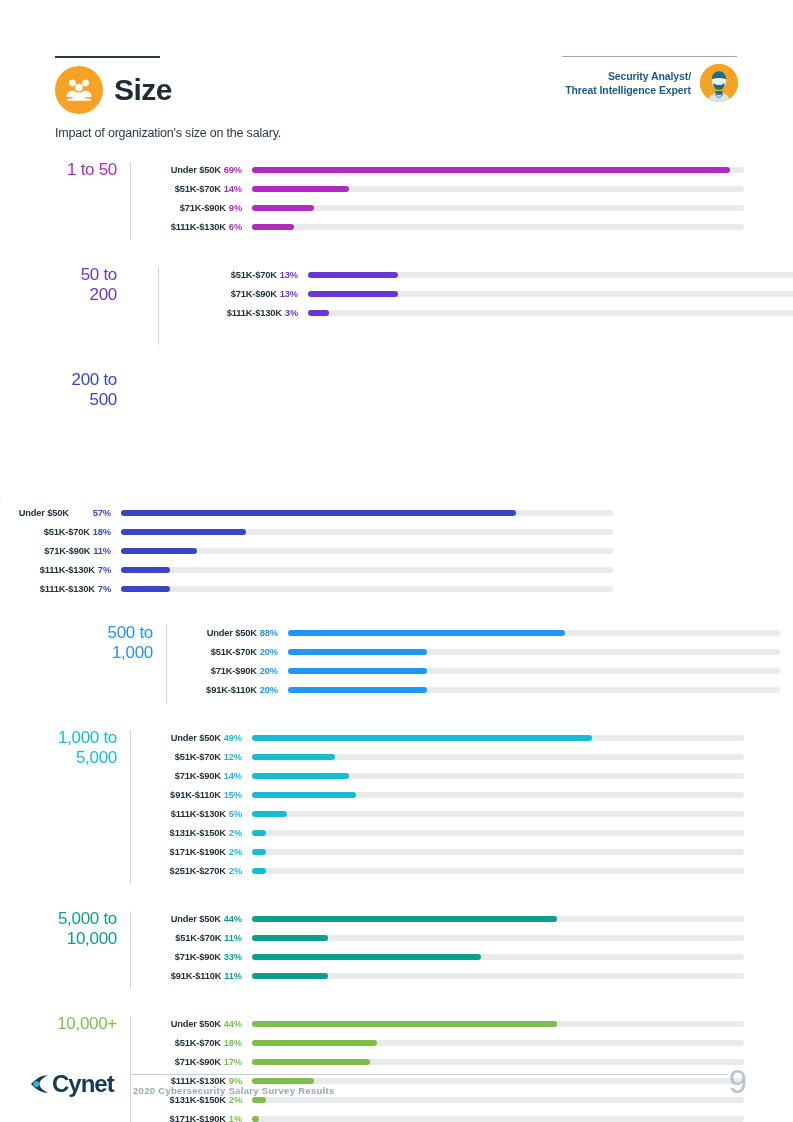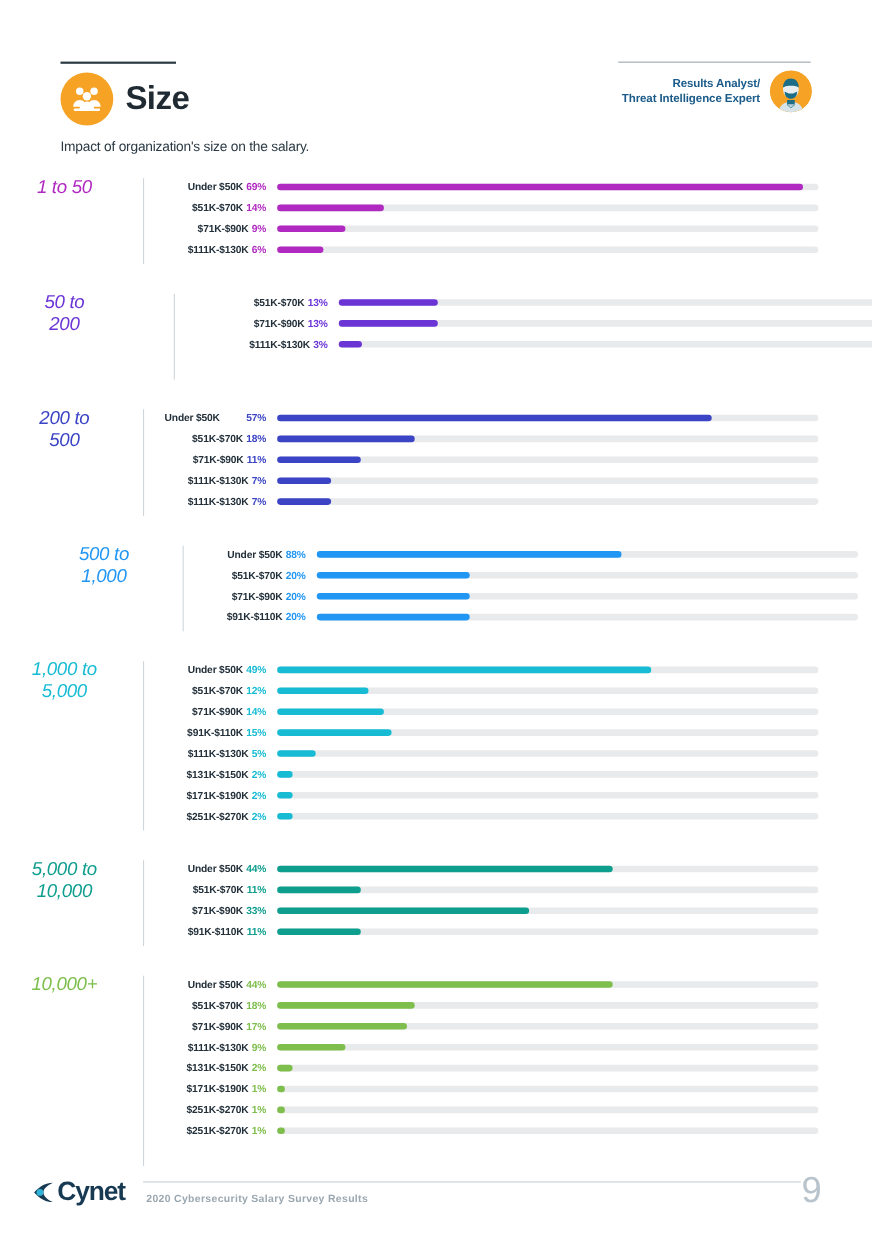--- a/index.html
+++ b/index.html
@@ -48,22 +48,22 @@
   .persona-avatar {
     width: 38px; height: 38px; border-radius: 50%;
     background: #F5A225; overflow: hidden; flex: 0 0 auto;
   }
 
   
   .chart { position: absolute; left: 0; top: 160px; width: 793px; }
   .grp { position: relative; display: flex; }
   .grp-label-col {
     width: 130px; flex: 0 0 130px;
-    text-align: center; padding-right: 13px;
-    font-size: 17px; line-height: 20px; letter-spacing: -0.3px; font-style: italic;
+    text-align: right; padding-right: 13px;
+    font-size: 17px; line-height: 20px; letter-spacing: -0.3px;
   }
   .grp-divider {
     width: 1px; flex: 0 0 1px; background: #cfd6db; margin-top: 2px;
   }
   .rows { flex: 1 1 auto; padding-left: 13px; }
   .row {
     display: flex; align-items: center; height: 19px;
   }
   .row-label {
     width: 98px; flex: 0 0 98px; text-align: right;
@@ -125,21 +125,21 @@
         </g>
       </svg>
     </div>
     <div class="page-title">Size</div>
   </div>
 
   <div class="subtitle">Impact of organization's size on the salary.</div>
 
   <div class="persona">
     <div class="persona-text">
-      <div>Results Analyst/</div>
+      <div>Security Analyst/</div>
       <div>Threat Intelligence Expert</div>
     </div>
     <div class="persona-avatar">
       <svg width="38" height="38" viewBox="0 0 38 38">
         <circle cx="19" cy="19" r="19" fill="#F5A225"></circle>
         <path d="M8 38c0-6 5-9.5 11-9.5S30 32 30 38z" fill="#D6E3E8"></path>
         <path d="M15.5 27h7v4.5l-3.5 3-3.5-3z" fill="#1B6E86"></path>
         <ellipse cx="19" cy="17" rx="7.2" ry="8.4" fill="#E8EEF1"></ellipse>
         <path d="M11.8 15.5c0-5.2 3.2-8.2 7.2-8.2s7.2 3 7.2 8.2c0 0-1.6-1.6-7.2-1.6s-7.2 1.6-7.2 1.6z" fill="#1B6E86"></path>
         <path d="M13.3 19.2c0 4.4 2.5 6.6 5.7 6.6s5.7-2.2 5.7-6.6c-1.2.9-3.2 1.4-5.7 1.4s-4.5-.5-5.7-1.4z" fill="#1B6E86"></path>
@@ -197,21 +197,21 @@
             </div>
           </div>
           <div class="row">
             <div class="row-label"><span>$111K-$130K</span><span class="row-pct" style="color: rgb(107, 53, 214);">3%</span></div>
             <div class="bar-wrap">
               <div class="bar-fill" style="background: rgb(107, 53, 214); width: 20.7887px;"></div>
             </div>
           </div>
         </div>
       </div>
-      <div class="grp" style="margin-bottom: 25px;">
+      <div class="grp" style="margin-bottom: 25px; flex-direction: column;">
         <div class="grp-label-col" style="color: rgb(59, 68, 196);">200 to<br>500</div>
         <div class="grp-divider" style="height: 97px;"></div>
         <div class="rows">
           <div class="row">
             <div class="row-label"><span>Under $50K</span><span class="row-pct" style="color: rgb(59, 68, 196); margin-left: 24px;">57%</span></div>
             <div class="bar-wrap">
               <div class="bar-fill" style="background: rgb(59, 68, 196); width: 394.986px;"></div>
             </div>
           </div>
           <div class="row">

